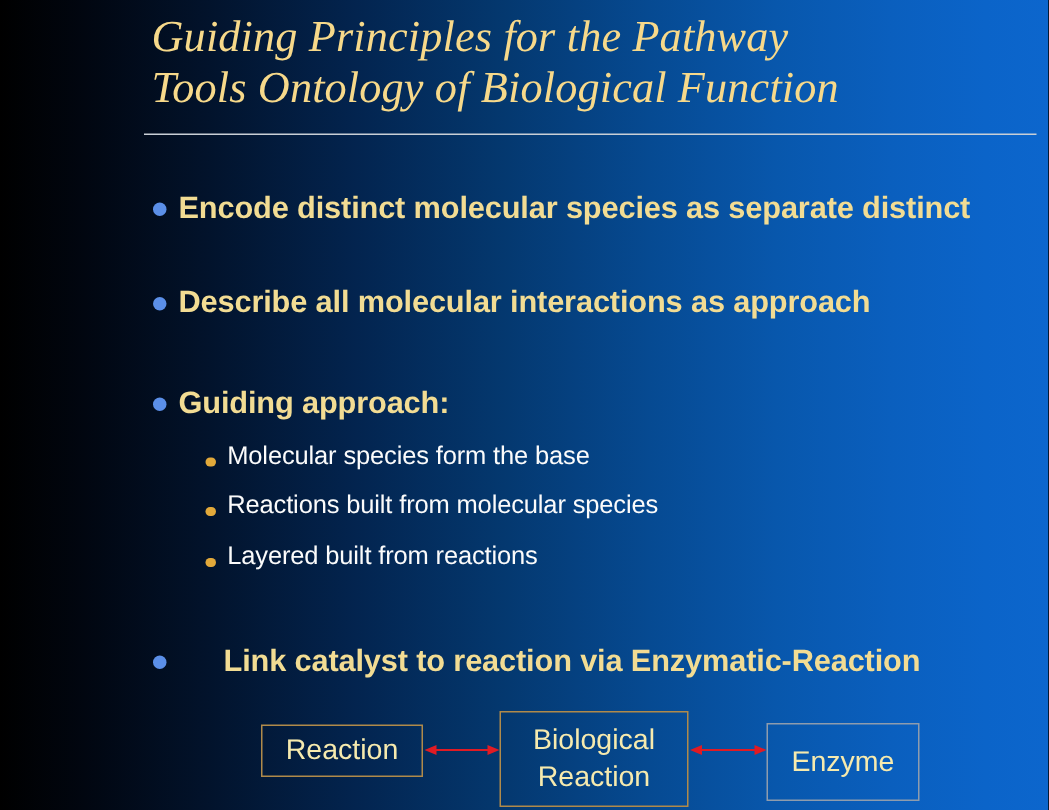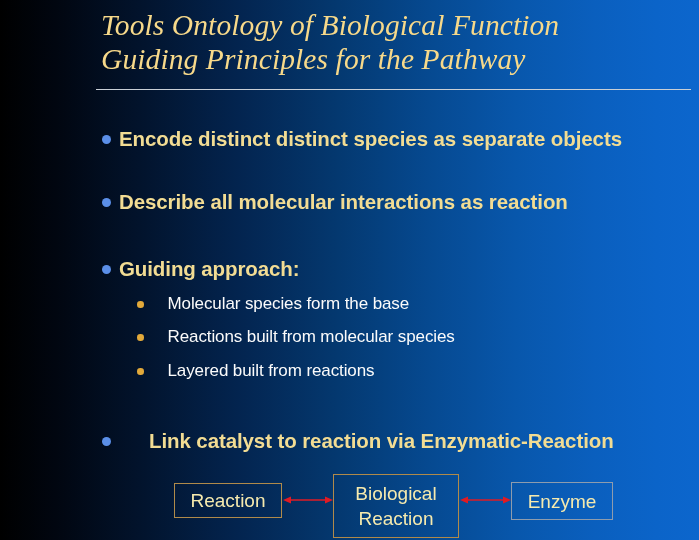--- a/index.html
+++ b/index.html
@@ -70,22 +70,21 @@
     font-size: 20.5px;
     font-weight: bold;
     line-height: 26px;
     color: #f2dc93;
     letter-spacing: -0.1px;
   }
 
   .l2-item {
     position: absolute;
     display: flex;
-    align-items: flex-start;
-    gap: 16px;
+    align-items: center;
   }
   .l2-dot {
     width: 6.5px;
     height: 6.5px;
     border-radius: 50%;
     background: #e2a93a;
     flex: 0 0 auto;
     margin-top: 8px;
     margin-right: 8px;
   }
@@ -112,44 +111,44 @@
   }
   #box-reaction {
     left: 131px; top: 483px; width: 108px; height: 35px;
     border: 1.5px solid #b08a4a;
   }
   #box-enzymatic {
     left: 290px; top: 474px; width: 126px; height: 64px;
     border: 1.5px solid #b08a4a;
   }
   #box-enzyme {
-    left: 468px; top: 482px; width: 102px; height: 38px;
+    left: 468px; top: 482px; width: 102px; height: 52px;
     border: 1.5px solid #8e9cad;
   }
   .arrow-svg { position: absolute; }
 </style>
 </head>
 <body>
 
 <div id="slide">
 
   <div id="title-block">
+    <div class="title-line">Guiding Principles for the Pathway</div>
     <div class="title-line">Tools Ontology of Biological Function</div>
-    <div class="title-line">Guiding Principles for the Pathway</div>
   </div>
   <div id="title-rule"></div>
 
   <div class="l1-item" style="left:102px; top:126px; width:560px;">
     <span class="l1-dot"></span>
-    <span class="l1-text">Encode distinct  distinct species as separate objects</span>
+    <span class="l1-text">Encode distinct  molecular species as separate distinct</span>
   </div>
 
   <div class="l1-item" style="left:102px; top:189px; width:575px;">
     <span class="l1-dot"></span>
-    <span class="l1-text">Describe all molecular interactions as reaction</span>
+    <span class="l1-text">Describe all molecular interactions as approach</span>
   </div>
 
   <div class="l1-item" style="left:102px; top:256px; width:400px;">
     <span class="l1-dot"></span>
     <span class="l1-text">Guiding approach:</span>
   </div>
 
   <div class="l2-item" style="left:137px; top:293px; width:420px;">
     <span class="l2-dot"></span>
     <span class="l2-text">Molecular species form the base</span>

